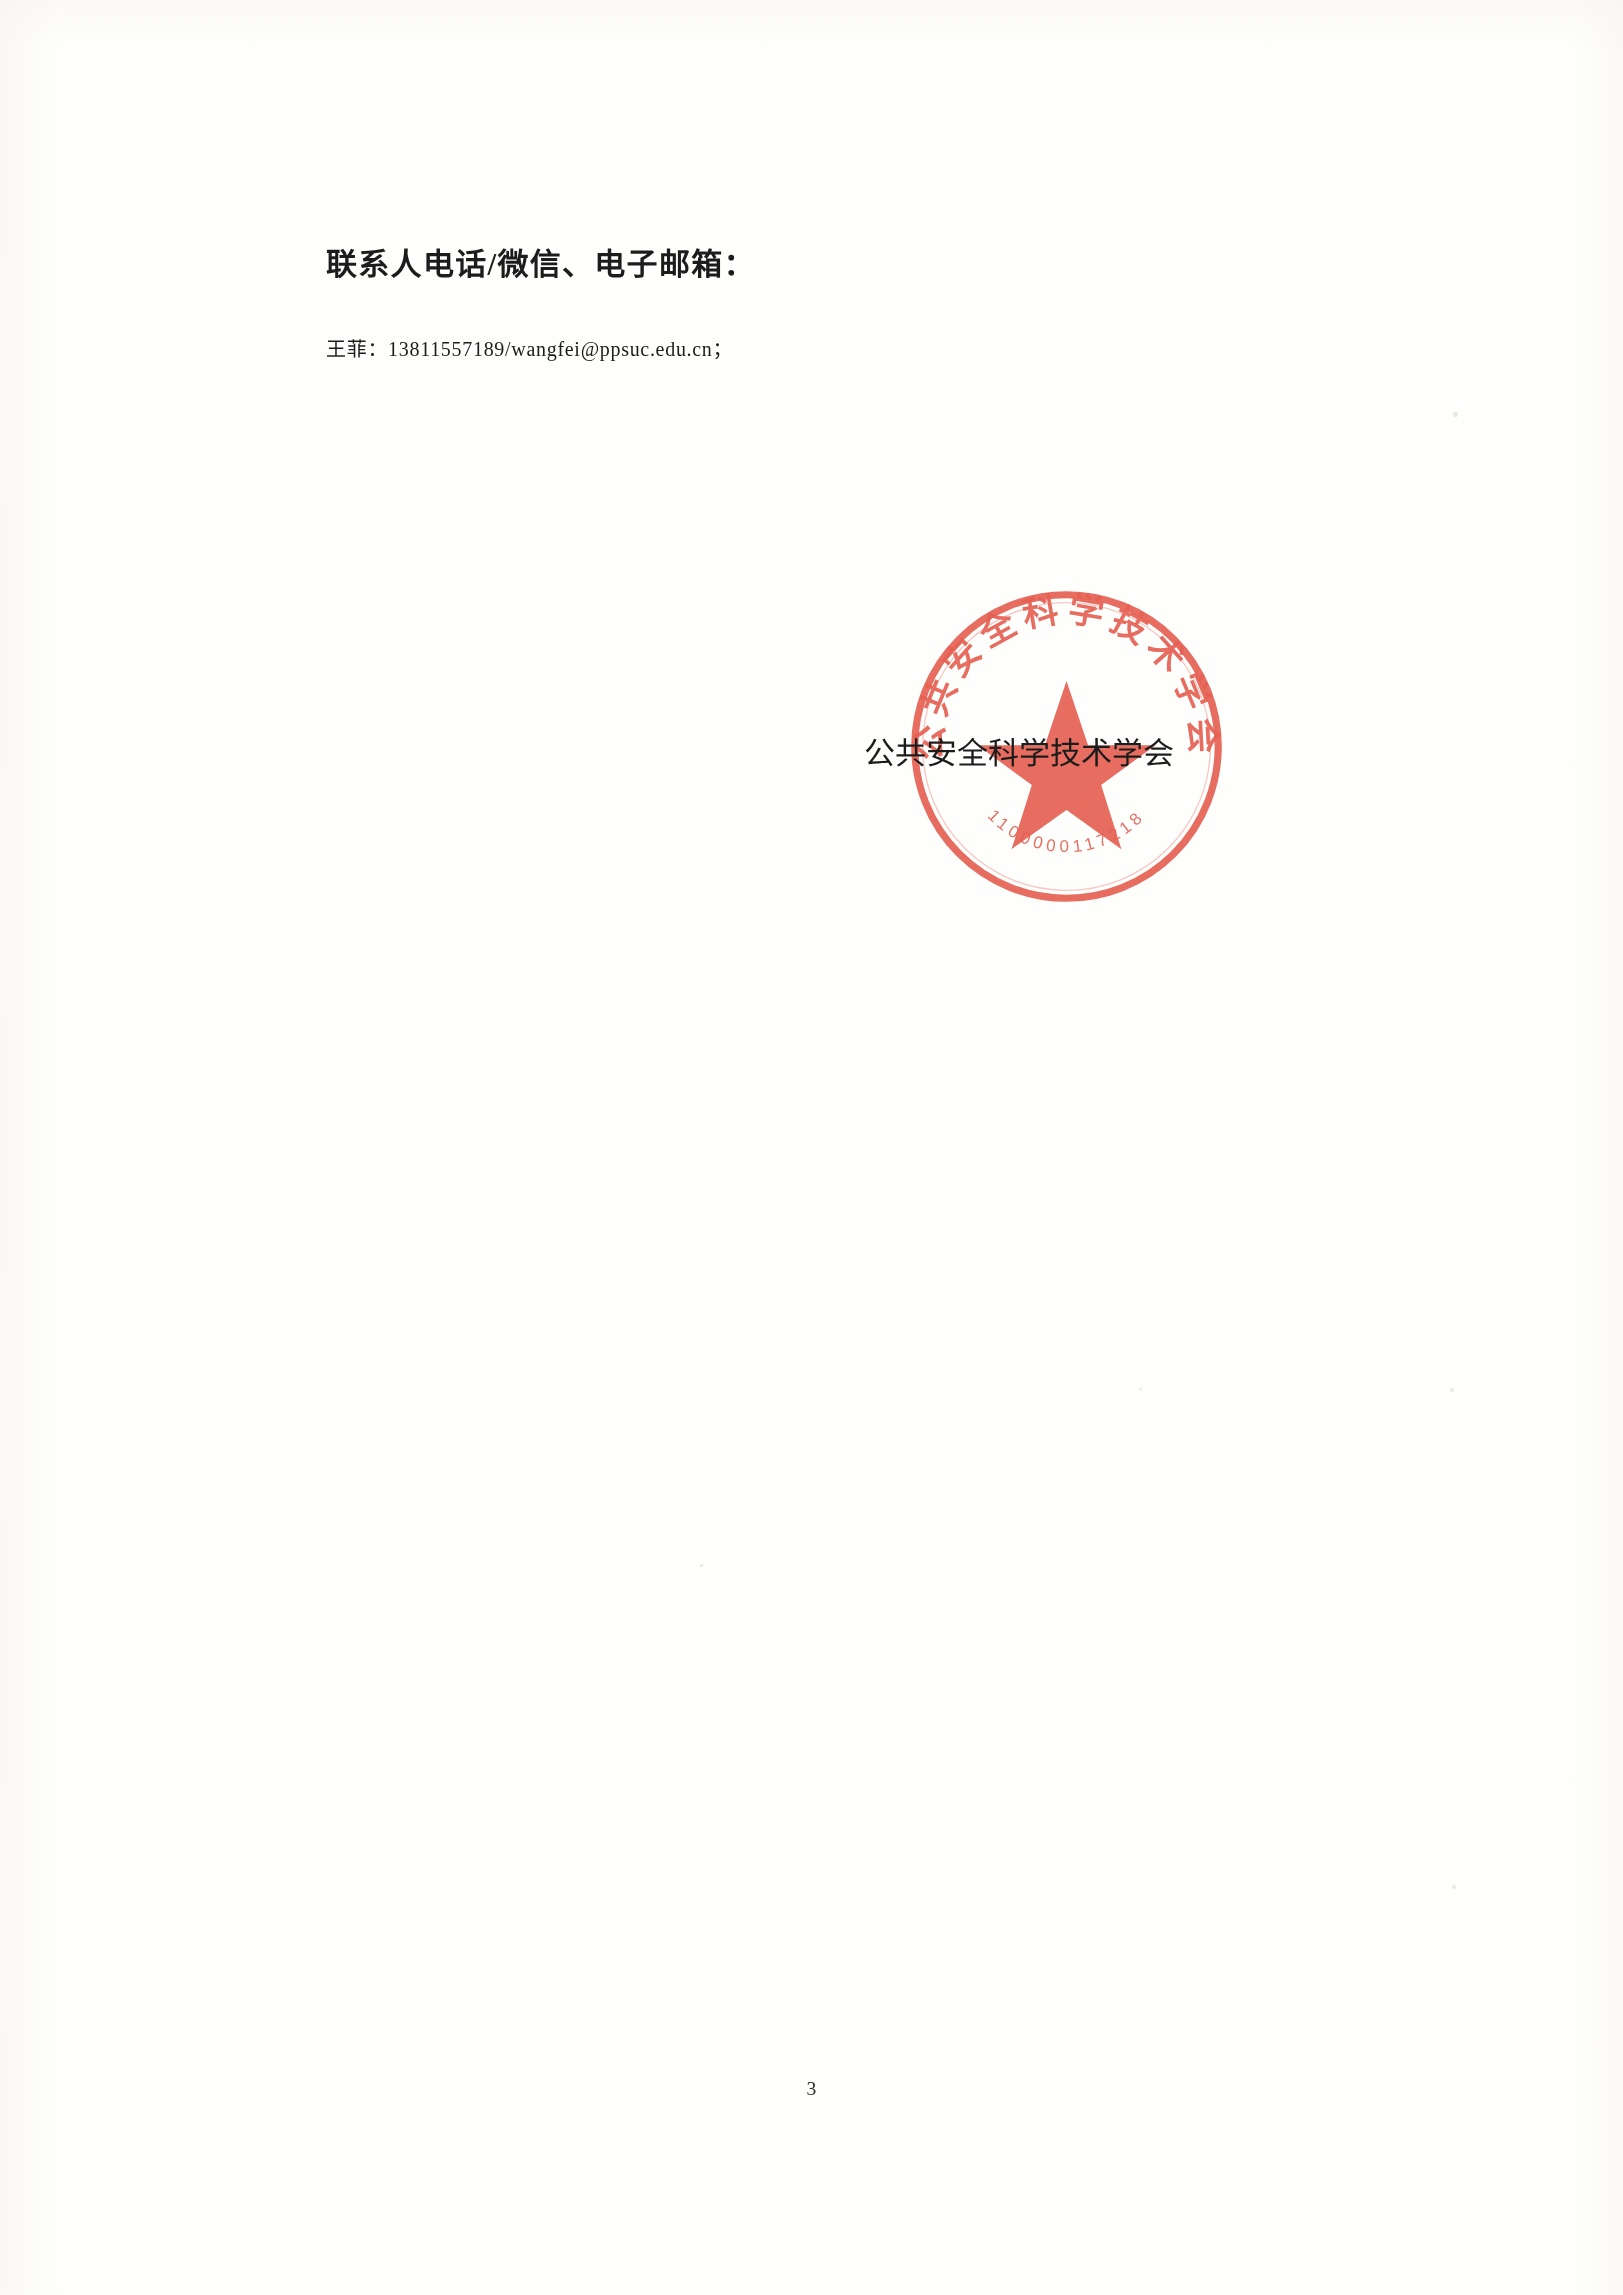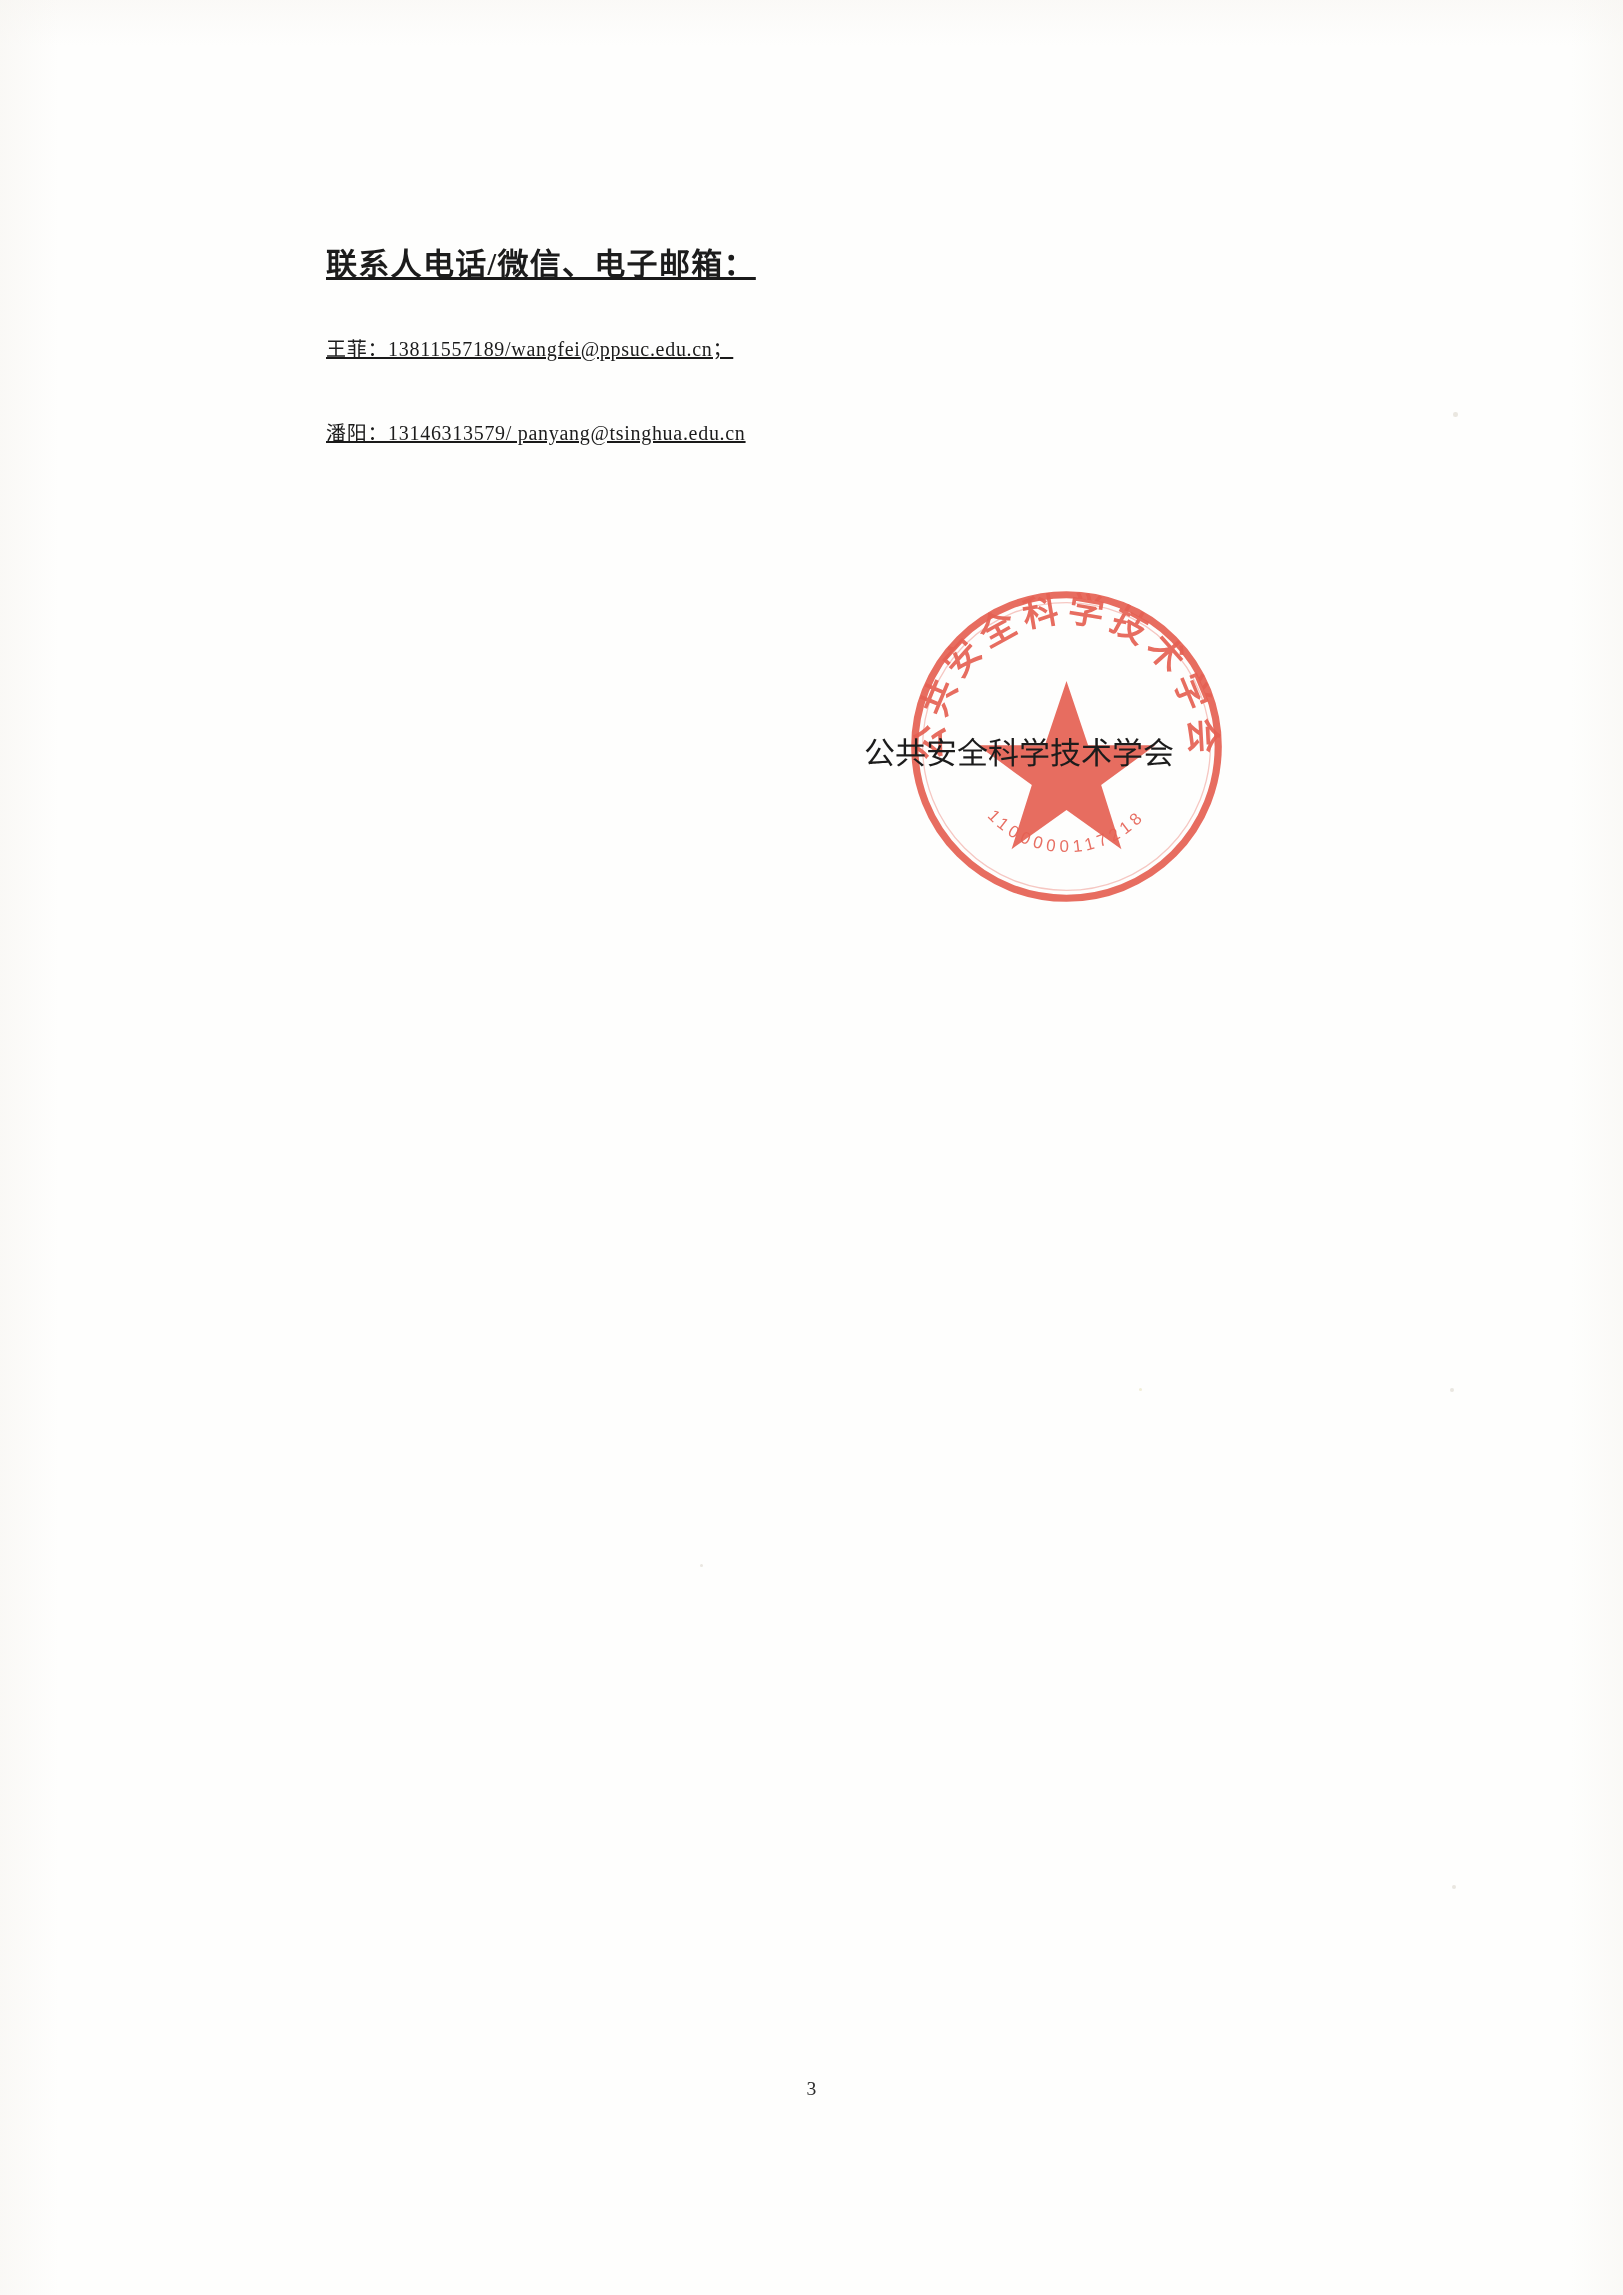--- a/index.html
+++ b/index.html
@@ -42,21 +42,20 @@
     left: 0;
     top: 0;
     width: 1623px;
   }
 
   .block-contact {
     position: absolute;
     left: 326px;
     top: 223px;
     width: 1047px;
-    text-decoration: underline;
   }
 
   .line {
     font-size: 20px;
     line-height: 84px;
     letter-spacing: 0.7px;
     white-space: nowrap;
     color: #1c1c1c;
   }
   .line-heading {
@@ -122,21 +121,20 @@
   <div class="speck" style="left:1450px; top:1388px; width:3.9px; height:3.9px;"></div>
   <div class="speck" style="left:1452px; top:1885px; width:3.9px; height:3.9px;"></div>
   <div class="speck" style="left:700px; top:1564px; width:3.3px; height:3.3px;"></div>
   <div class="speck" style="left:1139px; top:1388px; width:3.3px; height:3.3px; background:#e7e0b8;"></div>
 
   <div class="content">
 
     <div class="block-contact">
       <div class="line line-heading">联系人电话/微信、电子邮箱：</div>
       <div class="line">王菲：13811557189/wangfei@ppsuc.edu.cn；</div>
-      <div class="line">潘阳：13146313579/ panyang@tsinghua.edu.cn</div>
     </div>
 
     <div class="seal">
       <svg width="327" height="327" viewBox="0 0 500 500" xmlns="http://www.w3.org/2000/svg">
         <defs>
           <path id="sealArcTop" d="M 60,250 A 190,190 0 0 1 440,250" fill="none"></path>
           <path id="sealArcBottom" d="M 88,250 A 162,162 0 0 0 412,250" fill="none"></path>
         </defs>
         <g stroke="#e24b3c" fill="none">
           <circle cx="250" cy="250" r="232" stroke-width="11" opacity="0.92"></circle>

